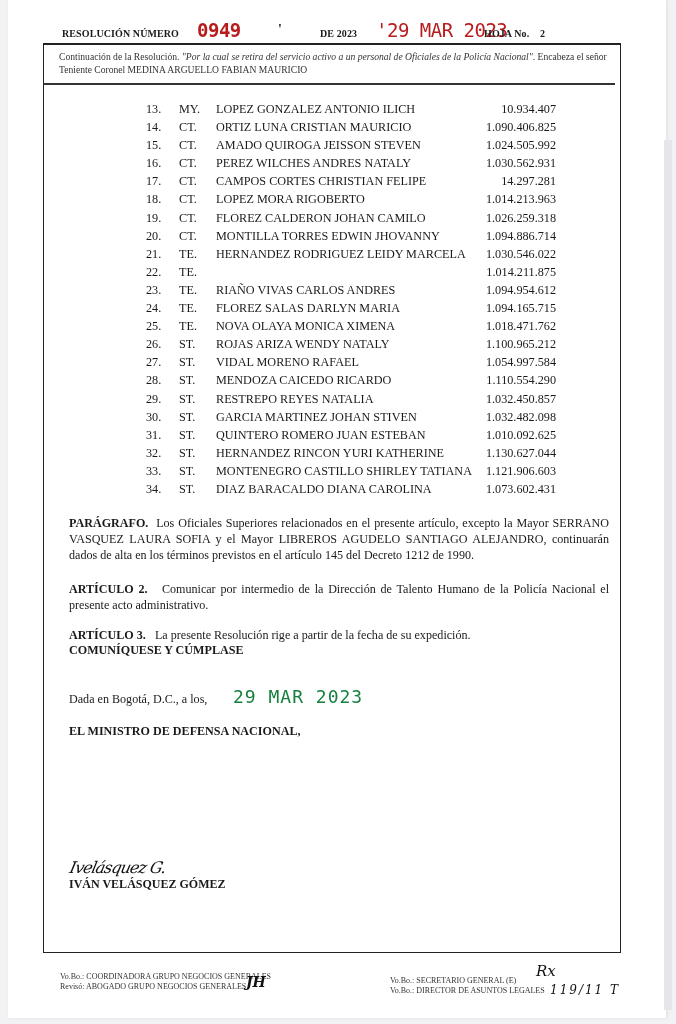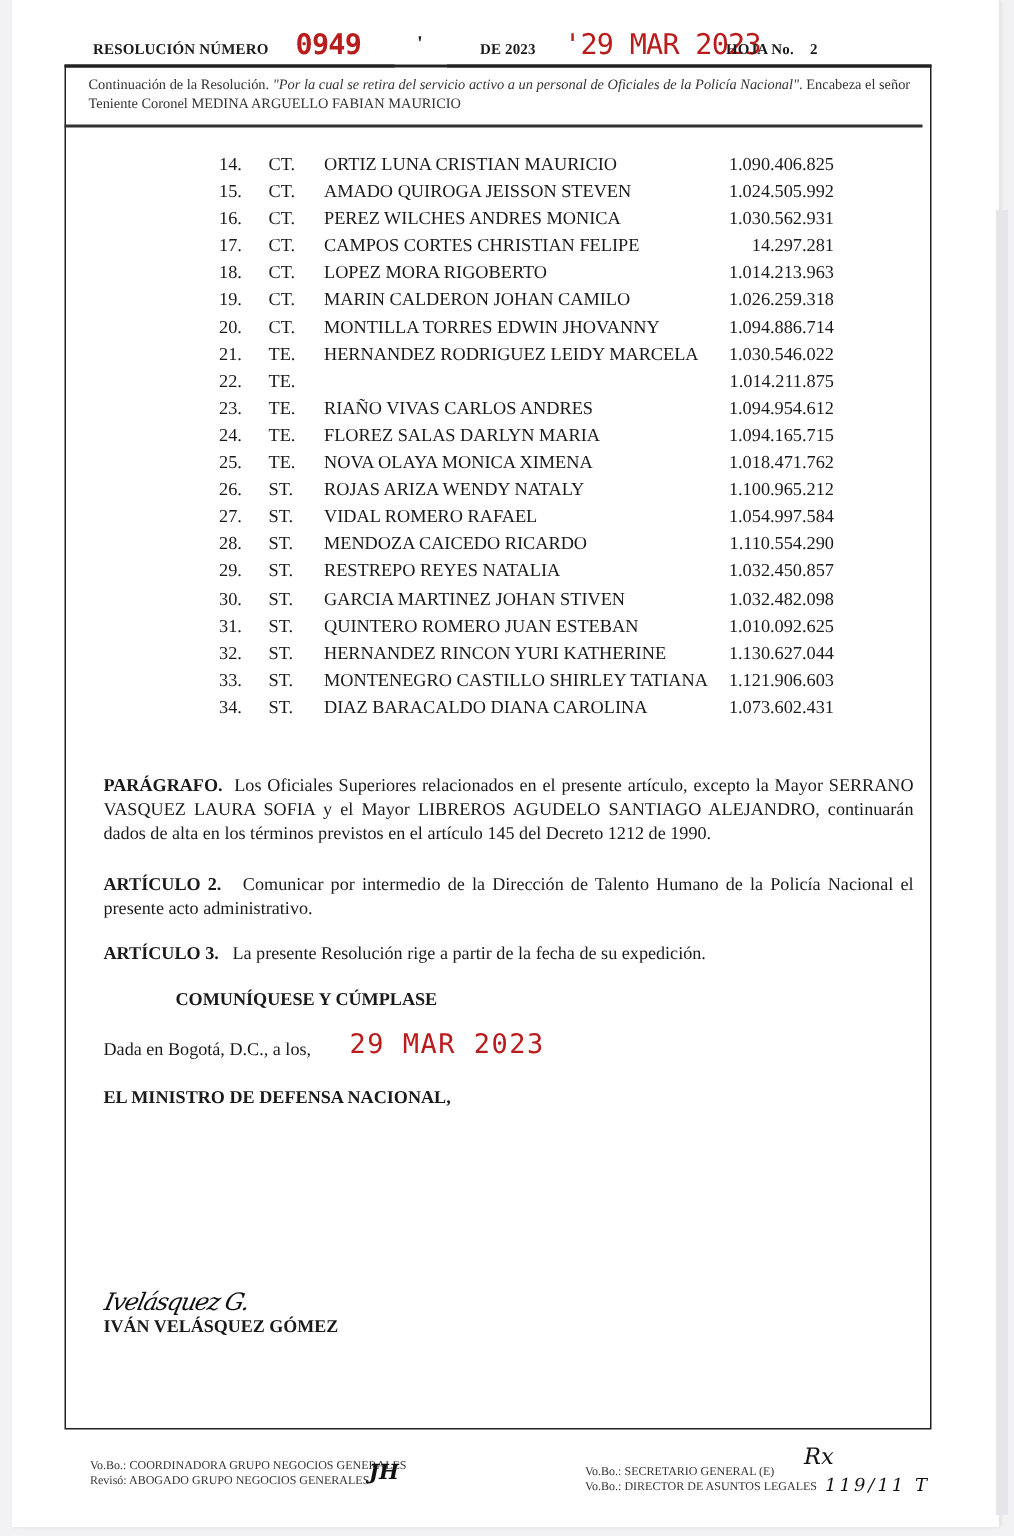--- a/index.html
+++ b/index.html
@@ -48,21 +48,21 @@
   .row { position: relative; height: 18.1px; font-size: 12.2px; line-height: 18px; }
   .row .num { position: absolute; left: 0; width: 22px; }
   .row .rank { position: absolute; left: 33px; width: 34px; }
   .row .name { position: absolute; left: 70px; white-space: nowrap; }
   .row .id { position: absolute; right: 0; text-align: right; }
 
   .para { position: absolute; left: 69px; width: 540px; font-size: 12.1px; line-height: 16px; text-align: justify; }
   .para b { font-weight: bold; }
   .date-stamp {
     font-family: "DejaVu Sans Mono", "Liberation Mono", monospace;
-    color: #b91c1c; font-size: 18px; letter-spacing: 1px;
+    color: #15803d; font-size: 18px; letter-spacing: 1px;
     position: absolute; left: 233px; top: 686px;
   }
   .sig-scrawl {
     position: absolute; left: 70px; top: 858px; font-family: "DejaVu Serif", serif;
     font-style: italic; font-size: 16px; color: #111; letter-spacing: -1px;
     transform: skewX(-12deg);
   }
   .sig-name { position: absolute; left: 69px; top: 877px; font-size: 12px; font-weight: bold; }
 
   .foot { position: absolute; font-size: 8px; line-height: 10px; color: #333; }
@@ -89,53 +89,59 @@
 <div class="frame"></div>
 
 <div class="cont">
   <span>Continuación de la Resolución.</span>
   <i>"Por la cual se retira del servicio activo a un personal de Oficiales de la Policía Nacional"</i><span>. Encabeza el señor Teniente Coronel MEDINA ARGUELLO FABIAN MAURICIO</span>
 </div>
 <div class="cont-line"></div>
 
 <div class="list" id="officer-list">
     <div class="row">
+      <span class="num">13.</span>
+      <span class="rank">MY.</span>
+      <span class="name">LOPEZ GONZALEZ ANTONIO ILICH</span>
+      <span class="id">10.934.407</span>
+    </div>
+    <div class="row">
       <span class="num">14.</span>
       <span class="rank">CT.</span>
       <span class="name">ORTIZ LUNA CRISTIAN MAURICIO</span>
       <span class="id">1.090.406.825</span>
     </div>
     <div class="row">
       <span class="num">15.</span>
       <span class="rank">CT.</span>
       <span class="name">AMADO QUIROGA JEISSON STEVEN</span>
       <span class="id">1.024.505.992</span>
     </div>
     <div class="row">
       <span class="num">16.</span>
       <span class="rank">CT.</span>
-      <span class="name">PEREZ WILCHES ANDRES MONICA</span>
+      <span class="name">PEREZ WILCHES ANDRES NATALY</span>
       <span class="id">1.030.562.931</span>
     </div>
     <div class="row">
       <span class="num">17.</span>
       <span class="rank">CT.</span>
       <span class="name">CAMPOS CORTES CHRISTIAN FELIPE</span>
       <span class="id">14.297.281</span>
     </div>
     <div class="row">
       <span class="num">18.</span>
       <span class="rank">CT.</span>
       <span class="name">LOPEZ MORA RIGOBERTO</span>
       <span class="id">1.014.213.963</span>
     </div>
     <div class="row">
       <span class="num">19.</span>
       <span class="rank">CT.</span>
-      <span class="name">MARIN CALDERON JOHAN CAMILO</span>
+      <span class="name">FLOREZ CALDERON JOHAN CAMILO</span>
       <span class="id">1.026.259.318</span>
     </div>
     <div class="row">
       <span class="num">20.</span>
       <span class="rank">CT.</span>
       <span class="name">MONTILLA TORRES EDWIN JHOVANNY</span>
       <span class="id">1.094.886.714</span>
     </div>
     <div class="row">
       <span class="num">21.</span>
@@ -168,21 +174,21 @@
     </div>
     <div class="row">
       <span class="num">26.</span>
       <span class="rank">ST.</span>
       <span class="name">ROJAS ARIZA WENDY NATALY</span>
       <span class="id">1.100.965.212</span>
     </div>
     <div class="row">
       <span class="num">27.</span>
       <span class="rank">ST.</span>
-      <span class="name">VIDAL ROMERO RAFAEL</span>
+      <span class="name">VIDAL MORENO RAFAEL</span>
       <span class="id">1.054.997.584</span>
     </div>
     <div class="row">
       <span class="num">28.</span>
       <span class="rank">ST.</span>
       <span class="name">MENDOZA CAICEDO RICARDO</span>
       <span class="id">1.110.554.290</span>
     </div>
     <div class="row">
       <span class="num">29.</span>
@@ -230,21 +236,21 @@
 <div class="para" style="top:581px;">
   <b>ARTÍCULO 2.</b>&nbsp;&nbsp;
   <span>Comunicar por intermedio de la Dirección de Talento Humano de la Policía Nacional el presente acto administrativo.</span>
 </div>
 
 <div class="para" style="top:627px;">
   <b>ARTÍCULO 3.</b>&nbsp;&nbsp;
   <span>La presente Resolución rige a partir de la fecha de su expedición.</span>
 </div>
 
-<div class="para" style="top:658px; font-weight:bold;margin-left:48px;">COMUNÍQUESE Y CÚMPLASE</div>
+<div class="para" style="top:642px; font-weight:bold;">COMUNÍQUESE Y CÚMPLASE</div>
 
 <div class="para" style="top:691px;">Dada en Bogotá, D.C., a los,</div>
 <div class="date-stamp">29 MAR 2023</div>
 
 <div class="para" style="top:723px; font-weight:bold;">EL MINISTRO DE DEFENSA NACIONAL,</div>
 
 <div class="sig-scrawl">Ivelásquez G.</div>
 <div class="sig-name">IVÁN VELÁSQUEZ GÓMEZ</div>
 
 <div class="foot" style="left:60px; top:972px;">

